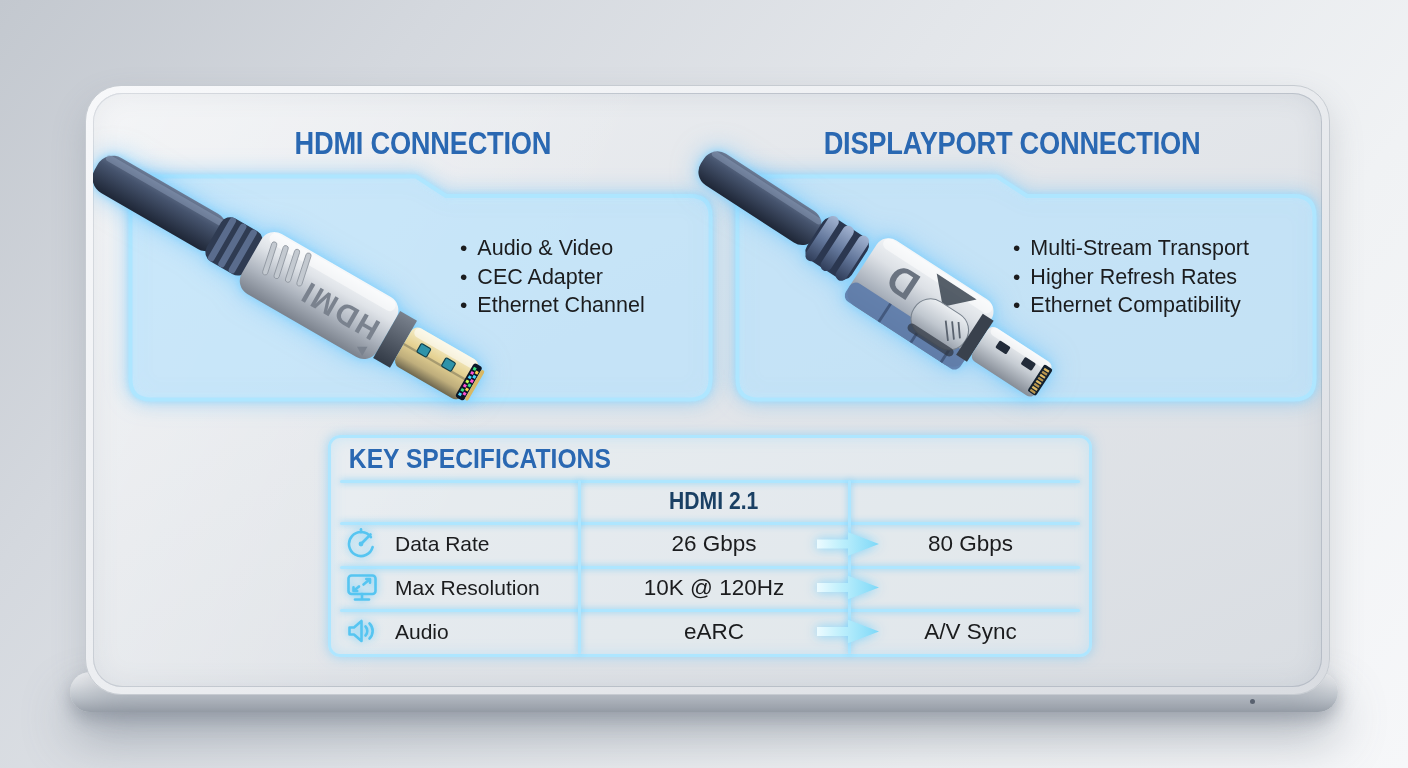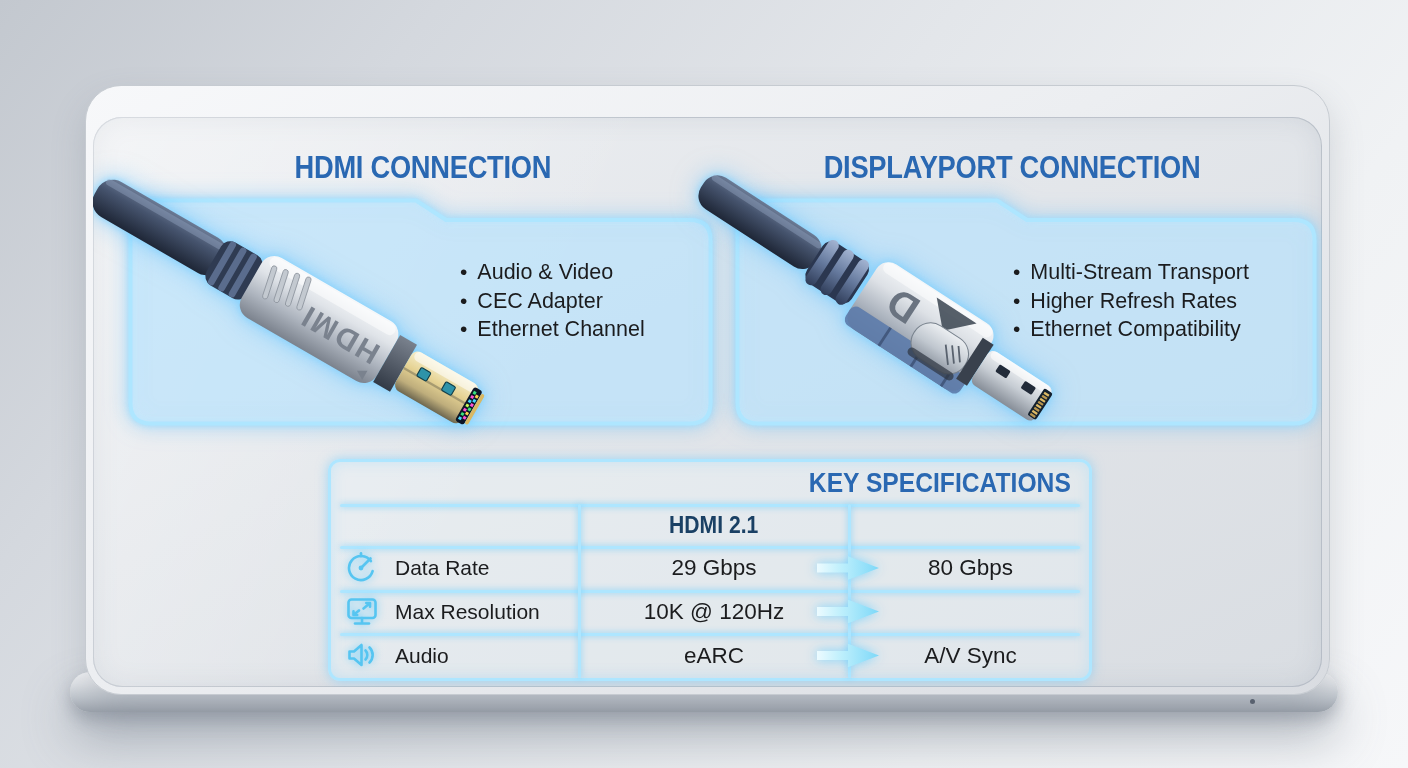--- a/index.html
+++ b/index.html
@@ -27,21 +27,20 @@
     background: linear-gradient(150deg, #f7f8fa 0%, #eceef1 45%, #d9dce1 100%);
     border: 1px solid #c6cbd1;
     box-shadow: 0 16px 34px rgba(95,105,120,.22);
   }
   .screen {
     position: absolute; left: 7px; top: 7px; right: 7px; bottom: 7px;
     border-radius: 29px;
     background: linear-gradient(155deg, #edeff2 0%, #e4e7eb 40%, #d9dde2 100%);
     box-shadow: inset 0 0 0 1px rgba(150,160,172,.45), inset 0 0 26px rgba(120,132,148,.16);
     overflow: hidden;
-    margin-top: 24px;
   }
   .screen::before { content:""; position:absolute; inset:0;
     background: linear-gradient(115deg, rgba(255,255,255,.38) 0%, rgba(255,255,255,0) 38%);
     pointer-events:none; }
 
   
   .sec-title {
     position: absolute; text-align: center;
     font-size: 31px; font-weight: 700; color: var(--title-blue, #2a68b2);
     letter-spacing: -.3px; white-space: nowrap;
@@ -73,21 +72,21 @@
   .feature-list .dot { margin-right: 10px; font-size: 21px; }
 
   
   .spec-table {
     position: absolute; left: 235px; top: 342px; width: 764px; height: 222px;
     border: 3px solid var(--neon-line,#a9e4ff); border-radius: 12px;
     background: rgba(240,247,252,.30);
     box-shadow: 0 0 12px rgba(110,200,250,.6), inset 0 0 14px rgba(140,215,255,.35);
   }
   .tbl-title { position: absolute; left: 0; top: 0; width: 100%; height: 42px;
-    display: flex; align-items: center; justify-content: flex-end;
+    display: flex; align-items: center; justify-content: flex-start;
     font-size: 28px; font-weight: 700; color: var(--title-blue,#2a68b2); }
   .hline { position: absolute; left: 9px; right: 9px; height: 2.5px; border-radius: 2px;
     background: var(--neon-line,#a9e4ff); box-shadow: 0 0 6px rgba(110,205,250,.85); }
   .vline { position: absolute; top: 42px; height: 174px; width: 2.5px; border-radius: 2px;
     background: var(--neon-line,#a9e4ff); box-shadow: 0 0 6px rgba(110,205,250,.85); }
   .hdr { position: absolute; top: 42px; height: 42px; display: flex;
     align-items: center; justify-content: center;
     font-size: 24px; font-weight: 700; white-space: nowrap; }
   .hdr1 { left: 0; width: 247px; color: var(--feature-header,#10202c); }
   .hdr2 { left: 249px; width: 268px; color: var(--header-navy,#1a4064); }
@@ -327,21 +326,21 @@
           </div>
 
         <div class="row" style="top:84px;height:44px">
           <svg class="ricon" style="top:4px" viewBox="0 0 36 36">
             <path d="M 26.8 11.1 A 12 12 0 1 0 28.6 21.1"></path>
             <line x1="17" y1="3.2" x2="17" y2="6.2"></line>
             <line x1="17" y1="18" x2="26.5" y2="8.5"></line>
             <circle class="fl" cx="17" cy="18" r="2.4"></circle>
           </svg>
           <div class="flabel" style="line-height:44px">Data Rate</div>
-          <div class="val vhdmi" style="line-height:44px">29 Gbps</div>
+          <div class="val vhdmi" style="line-height:44px">26 Gbps</div>
           <div class="arrow-wrap" style="top:8px">
               <div class="uarrow"></div>
             </div>
           <div class="val vdp" style="line-height:44px">80 Gbps</div>
         </div>
 
         <div class="row" style="top:128px;height:43px">
           <svg class="ricon" style="top:3px" viewBox="0 0 36 36">
             <rect x="4.5" y="6.5" width="27" height="18.5" rx="3"></rect>
             <line x1="18" y1="25" x2="18" y2="29.5"></line>

